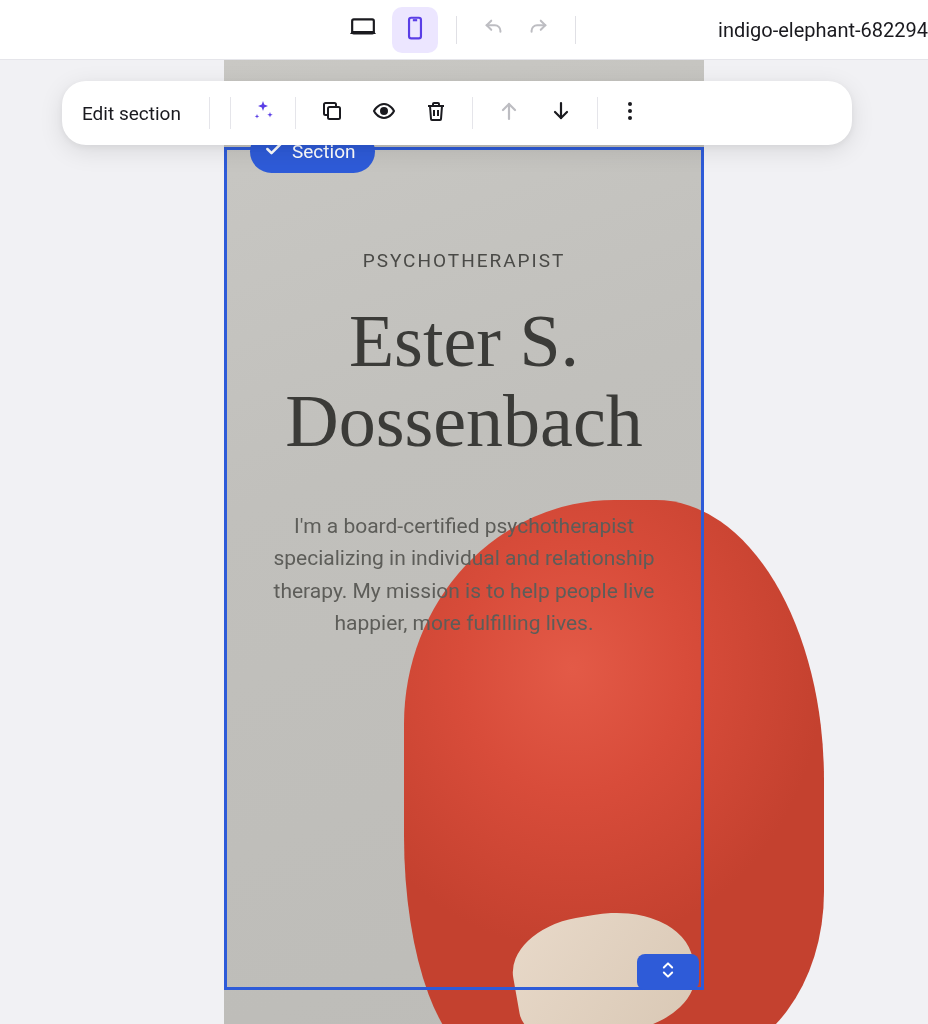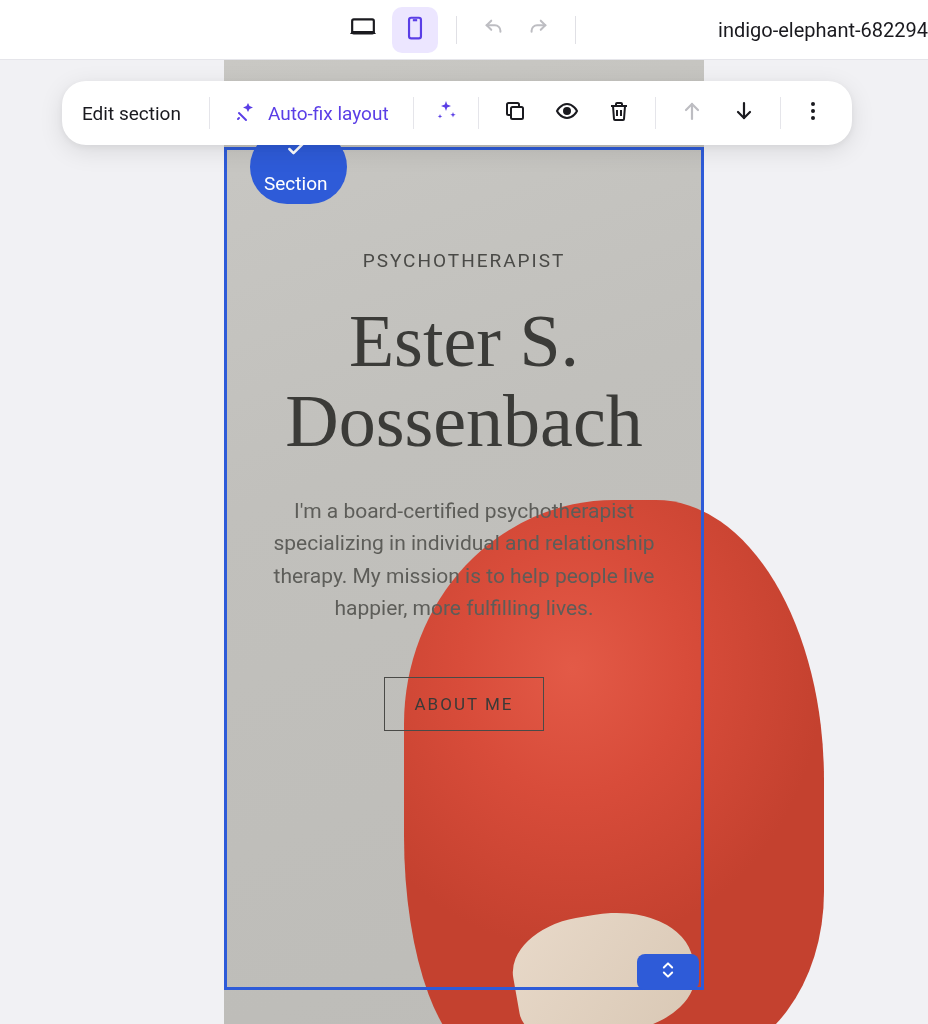--- a/index.html
+++ b/index.html
@@ -82,21 +82,20 @@
     position:absolute;
     top:70px; left:26px;
     background:#2e5bd8;
     color:#fff;
     font-size:19px;
     font-weight:400;
     padding:9px 20px 9px 14px;
     border-radius:999px;
     display:flex; align-items:center; gap:8px;
     z-index:2;
-    flex-direction:column;
   }
   .section-pill svg { width:20px; height:20px; }
 
   
   .hero {
     position:absolute;
     top:189px;
     left:0; right:0;
     text-align:center;
     padding:0 36px;
@@ -108,21 +107,21 @@
     color:#4a4a47;
     margin-bottom:30px;
     font-weight:400;
   }
   .hero-name {
     font-family: "Times New Roman", Georgia, serif;
     font-size:74px;
     line-height:1.08;
     color:#3b3b38;
     font-weight:400;
-    margin-bottom:33px;
+    margin-bottom:48px;
   }
   .hero-desc {
     font-size:21px;
     line-height:1.55;
     color:#5d5d59;
     margin-bottom:52px;
     font-weight:400;
   }
   .about-btn {
     display:inline-block;
@@ -245,30 +244,20 @@
     <div class="vdiv"></div>
   </div>
   <div class="project-name">indigo-elephant-682294</div>
 </div>
 
 <div class="canvas-area">
 
   <div class="edit-toolbar">
     <div class="label">Edit section</div>
     <div class="tb-div"></div>
-    <div class="autofix">
-      <span>
-        <svg viewBox="0 0 24 24" fill="none" stroke="#5a3ee6" stroke-width="2" stroke-linecap="round">
-            <path d="M14 4l1.5 3L19 8.5 15.5 10 14 13l-1.5-3L9 8.5 12.5 7z" fill="#5a3ee6" stroke="none"></path>
-            <path d="M5 14l7 7"></path>
-            <path d="M4 20l1-1"></path>
-          </svg>
-      </span>
-      <span>Auto-fix layout</span>
-    </div>
     <div class="tb-div"></div>
     <div class="tb-btn">
       <span>
         <svg viewBox="0 0 24 24" fill="#5a3ee6">
             <path d="M12 2l1.2 3.6L17 7l-3.8 1.4L12 12l-1.2-3.6L7 7l3.8-1.4z"></path>
             <path d="M19 13l.7 2 2 .7-2 .7-.7 2-.7-2-2-.7 2-.7z"></path>
             <path d="M6 15l.6 1.7 1.7.6-1.7.6L6 19.6l-.6-1.7-1.7-.6 1.7-.6z"></path>
           </svg>
       </span>
     </div>
@@ -356,19 +345,18 @@
                 <polyline points="7 15 12 20 17 15"></polyline>
               </svg>
           </span>
         </div>
       </div>
 
       <div class="hero">
         <div class="eyebrow">PSYCHOTHERAPIST</div>
         <div class="hero-name">Ester S. Dossenbach</div>
         <div class="hero-desc">I'm a board-certified psychotherapist specializing in individual and relationship therapy. My mission is to help people live happier, more fulfilling lives.</div>
-        <div class="about-btn">ABOUT ME</div>
       </div>
 
     </div>
   </div>
 
 </div>
 
 </body></html>

